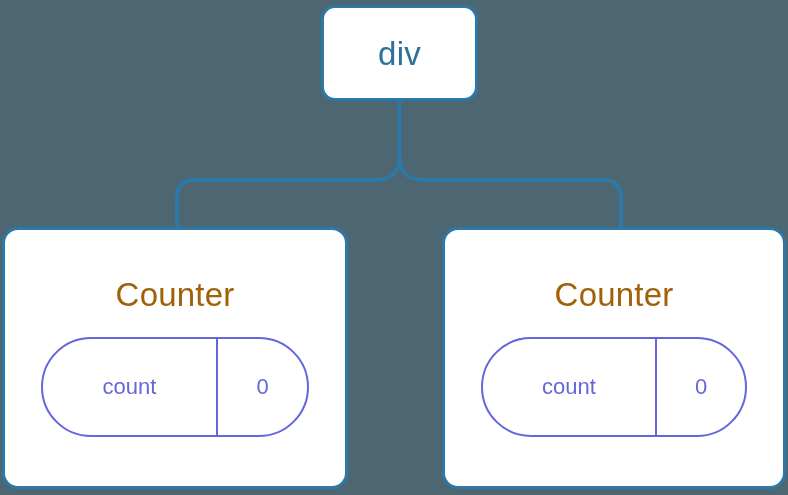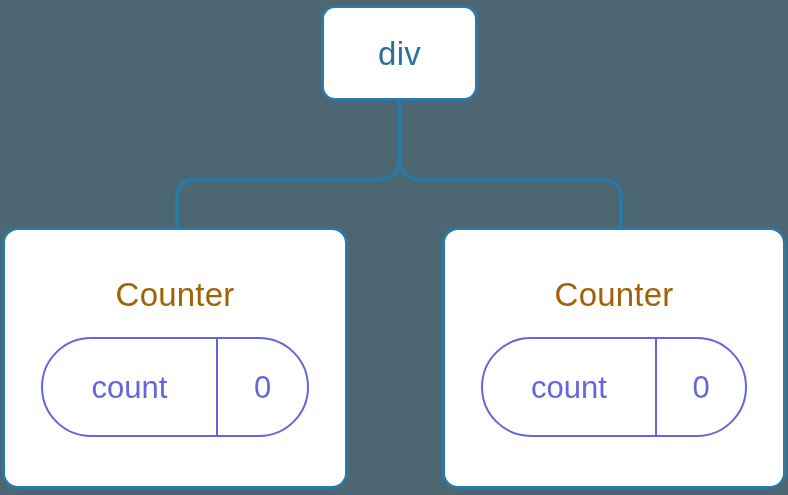--- a/index.html
+++ b/index.html
@@ -111,21 +111,21 @@
 
   .pill-value {
     flex: 1 1 auto;
     display: flex;
     align-items: center;
     justify-content: center;
   }
 
   .pill-key-text,
   .pill-value-text {
-    font-size: 31px;
+    font-size: 22px;
     color: #6366dd;
     line-height: 1;
   }
 </style>
 </head>
 <body>
 
 <div id="canvas">
 
   <svg id="connectors" viewBox="0 0 788 495" width="788" height="495" fill="none" xmlns="http://www.w3.org/2000/svg">

